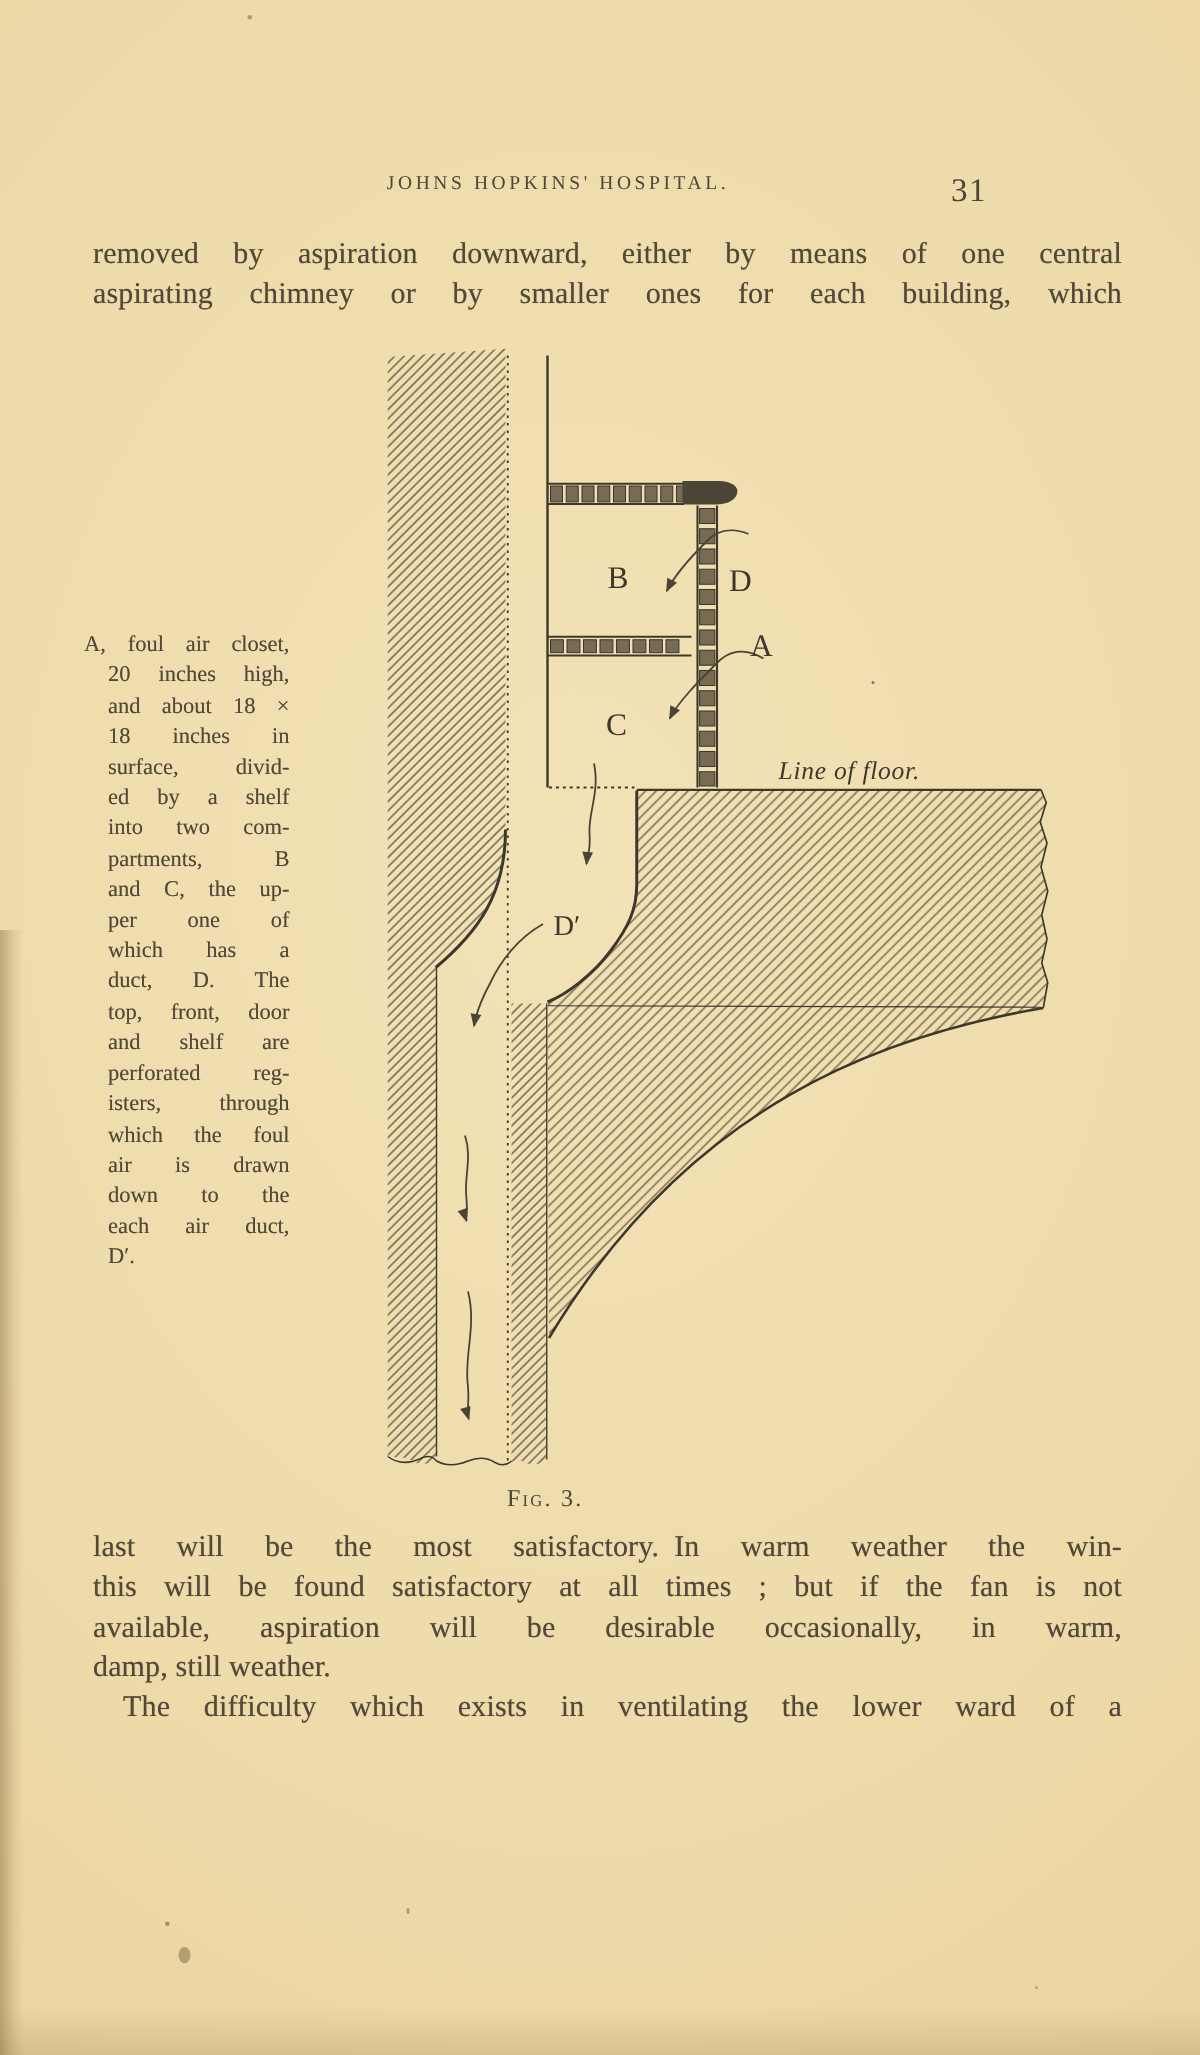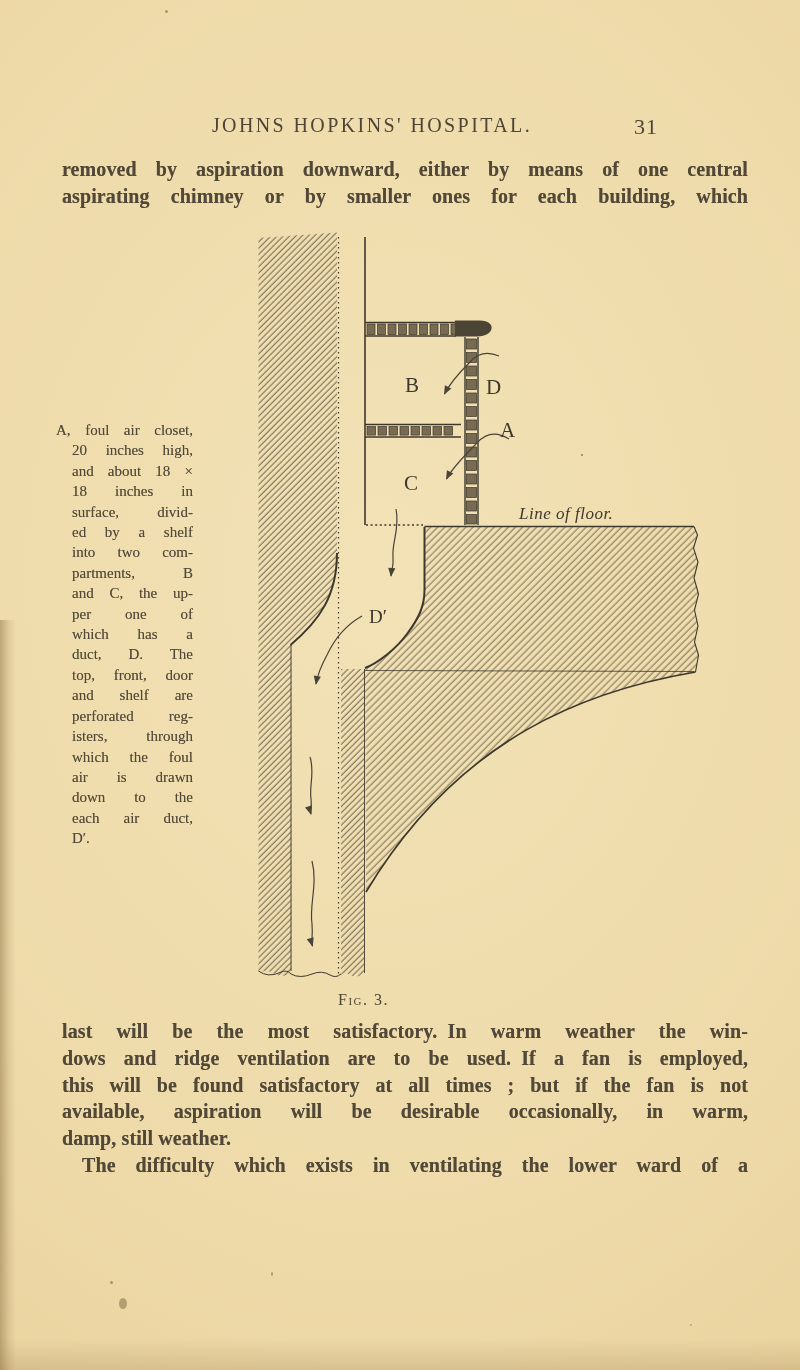--- a/index.html
+++ b/index.html
@@ -13,25 +13,25 @@
     color:#4a4234;
   }
   #gutter-shadow{
     position:absolute;left:0;top:620px;width:16px;height:750px;
     background:linear-gradient(to right, rgba(110,80,38,0.38), rgba(110,80,38,0.12) 55%, rgba(110,80,38,0));
   }
   #bottom-shade{
     position:absolute;left:0;top:1338px;width:800px;height:32px;
     background:linear-gradient(to bottom, rgba(120,90,45,0), rgba(120,90,45,0.18));
   }
-  .hdr{position:absolute;top:114px;font-size:20px;letter-spacing:2.4px;color:#4e4536;}
+  .hdr{position:absolute;top:114px;font-size:13px;letter-spacing:2.4px;color:#4e4536;}
   #header-title{left:30px;width:684px;text-align:center;}
   #page-number{left:600px;width:58px;text-align:right;letter-spacing:1px;font-size:22px;}
   .para{position:absolute;left:62px;width:686px;font-size:20px;line-height:26.8px;
-        color:#514838;text-shadow:0 0 0.5px rgba(80,70,50,0.55);letter-spacing:0.1px;font-weight:bold;}
+        color:#514838;text-shadow:0 0 0.5px rgba(80,70,50,0.55);letter-spacing:0.1px;}
   #intro-para{top:156px;}
   #body-para{top:1018px;}
   .line{text-align:justify;text-align-last:justify;}
   .line.noj{text-align-last:left;}
   .line.indent{text-indent:20px;}
   #fig-caption-block{position:absolute;left:338px;top:991px;width:118px;text-align:left;
         font-size:16px;font-variant:small-caps;letter-spacing:1.5px;color:#4e4536;}
   #side-caption{position:absolute;left:56px;top:380px;width:137px;font-size:15px;line-height:20.4px;
         color:#514838;text-shadow:0 0 0.4px rgba(80,70,50,0.5);margin-top:40px;}
   .cap-line{text-align:justify;text-align-last:justify;padding-left:16px;}
@@ -204,19 +204,18 @@
       </g>
 
       <circle cx="582" cy="455" r="1" fill="#3e382c" opacity="0.6"></circle>
     </svg>
   </div>
 
   <div id="fig-caption-block">Fig. 3.</div>
 
   <div class="para" id="body-para">
     <div class="line">last will be the most satisfactory. In warm weather the win-</div>
-    <div class="line">dows and ridge ventilation are to be used. If a fan is employed,</div>
     <div class="line">this will be found satisfactory at all times ; but if the fan is not</div>
     <div class="line">available, aspiration will be desirable occasionally, in warm,</div>
     <div class="line noj">damp, still weather.</div>
     <div class="line indent">The difficulty which exists in ventilating the lower ward of a</div>
   </div>
 </div>
 
 </body></html>

